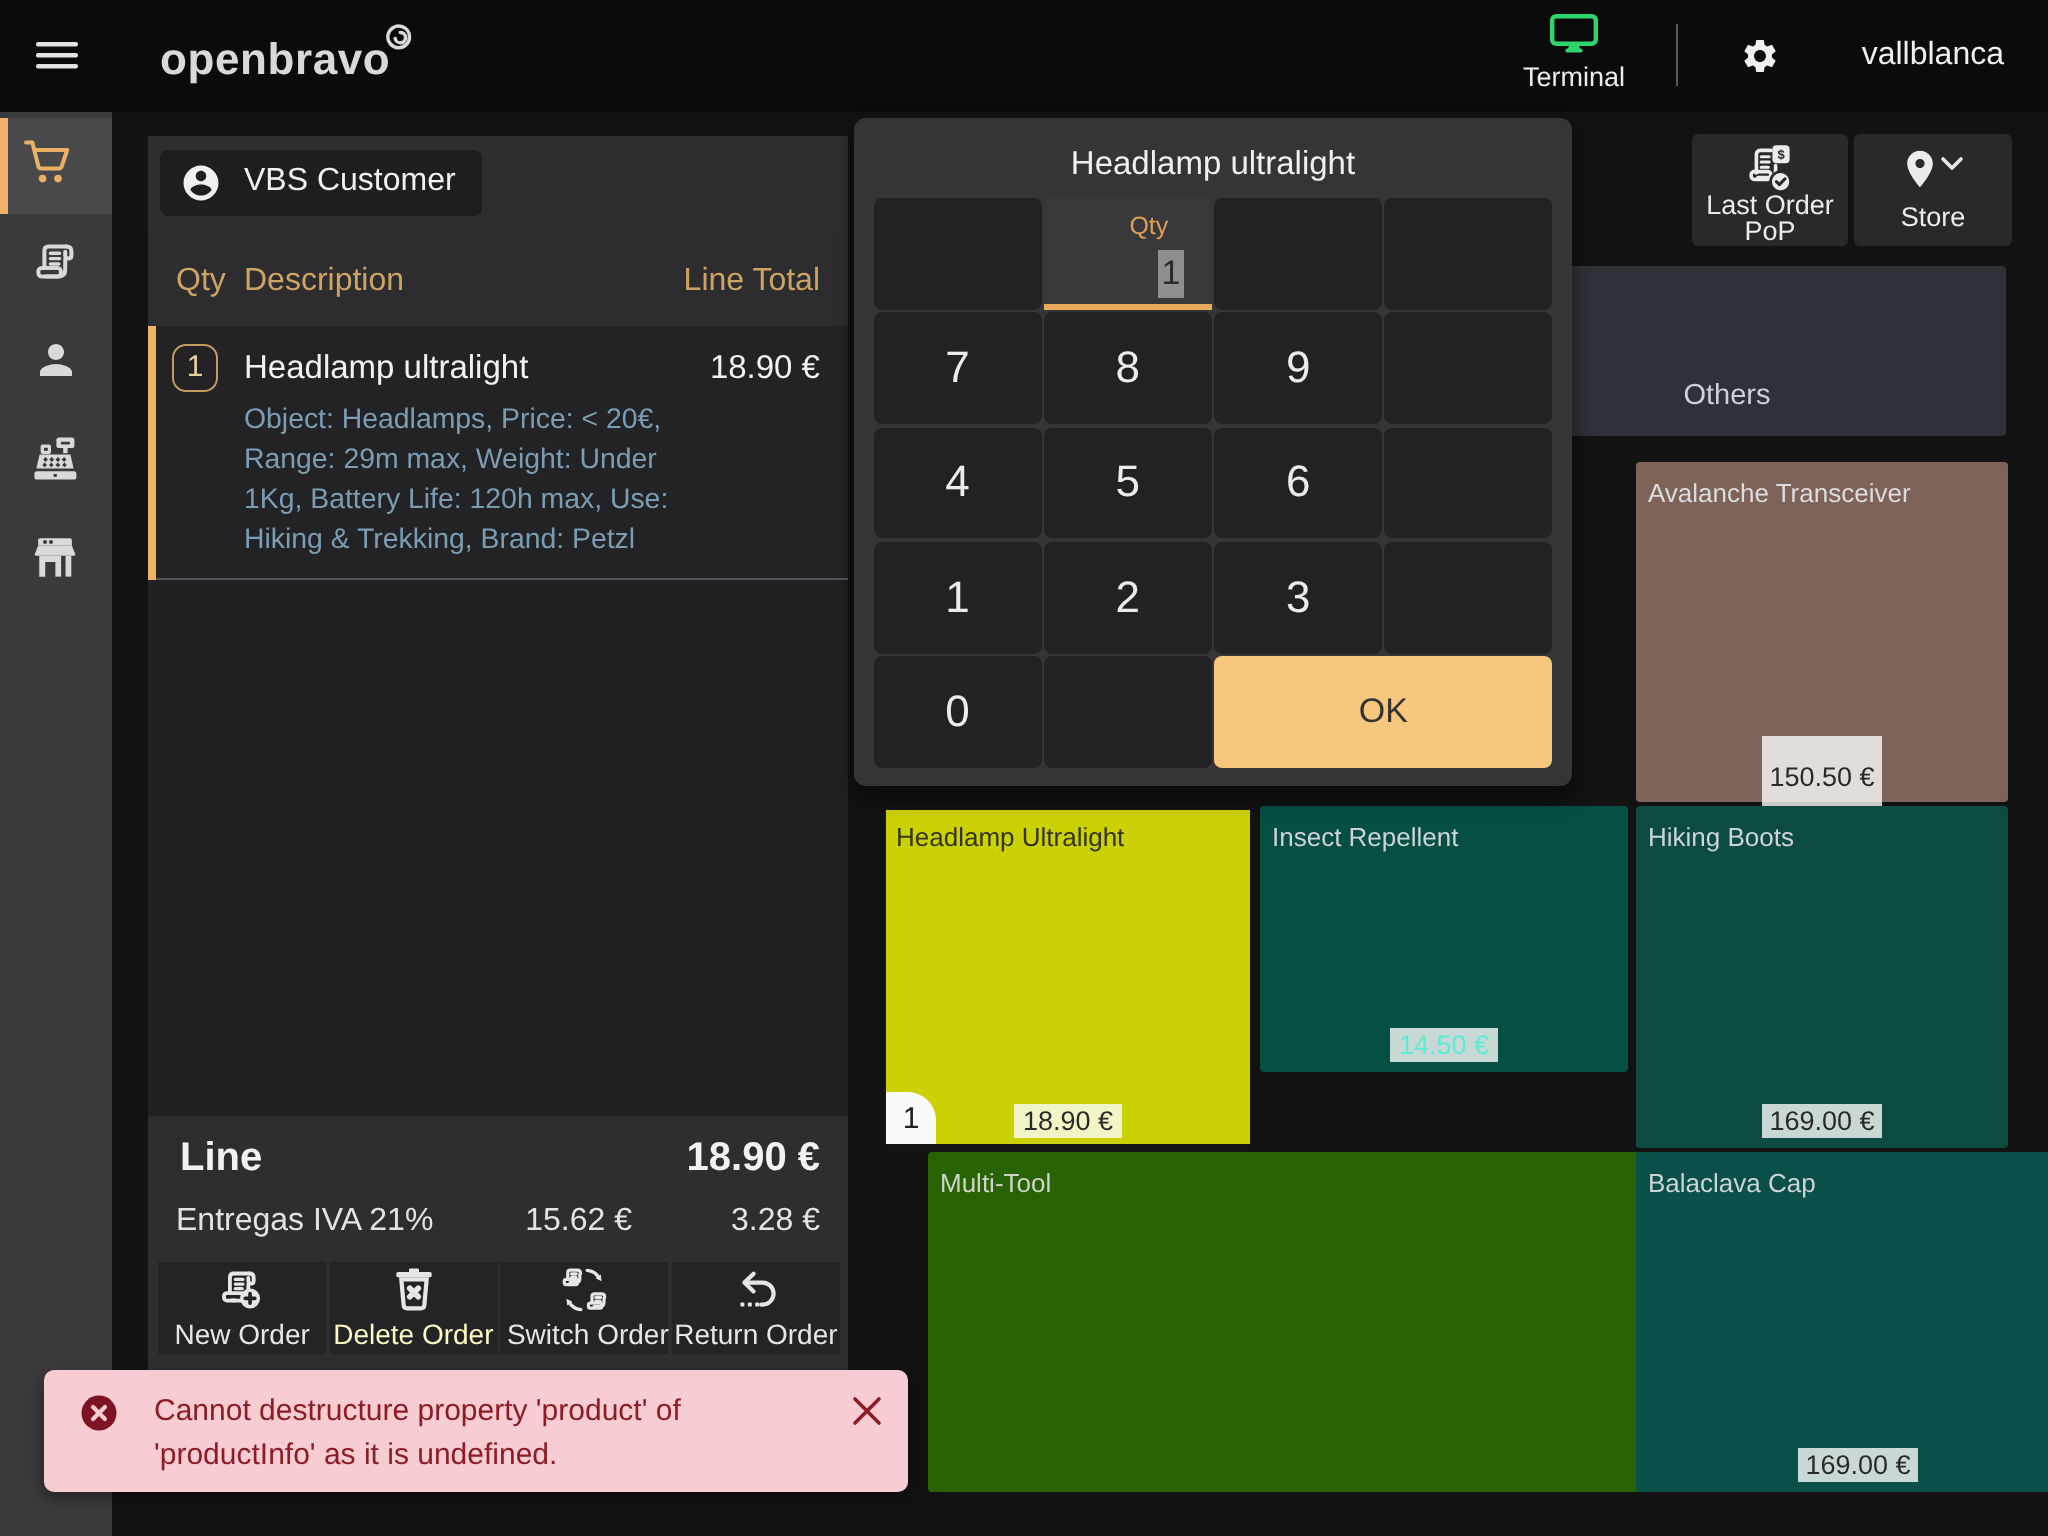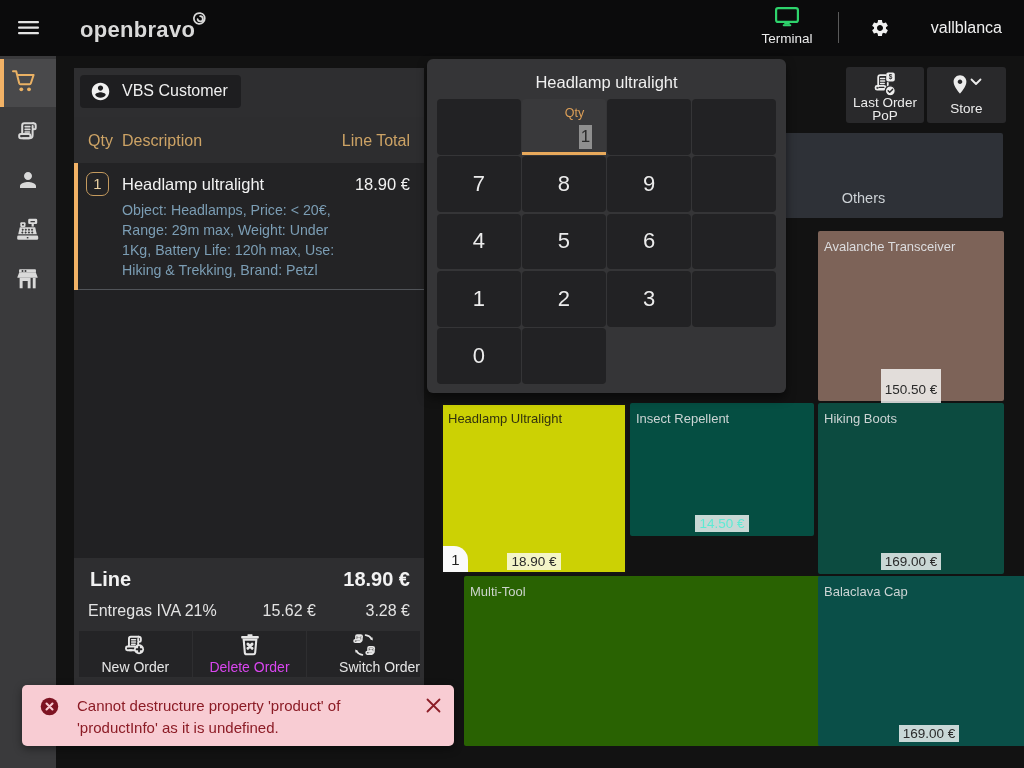--- a/index.html
+++ b/index.html
@@ -172,21 +172,21 @@
     </svg>
     <div class="abs" style="left:0;right:0;top:28px;text-align:center;color:#e6e6e6;font-size:14px;">New Order</div>
   </div>
   <div style="flex:1;background:#242426;position:relative;">
     <svg class="abs" style="left:50%;top:2px;transform:translateX(-50%);" width="23" height="24" viewBox="0 0 24 24">
       <rect x="9.4" y="0.8" width="5.2" height="2.8" rx="0.6" fill="#e6e6e6"></rect>
       <rect x="2.8" y="2.6" width="18.4" height="2.7" rx="0.8" fill="#e6e6e6"></rect>
       <path d="M5.4 6.4 H18.6 L17.4 19.9 Q17.25 21.6 15.5 21.6 H8.5 Q6.75 21.6 6.6 19.9 Z" fill="none" stroke="#e6e6e6" stroke-width="2.2"></path>
       <path d="M9.8 11.1 L14.2 15.5 M14.2 11.1 L9.8 15.5" stroke="#e6e6e6" stroke-width="3" stroke-linecap="round"></path>
     </svg>
-    <div class="abs" style="left:0;right:0;top:28px;text-align:center;color:#d946ef;font-size:14px;">Delete Order</div>
+    <div class="abs" style="left:0;right:0;top:28px;text-align:center;color:#fef9c3;font-size:14px;">Delete Order</div>
   </div>
   <div style="flex:1;background:#242426;position:relative;">
     <svg class="abs" style="left:50%;top:2px;transform:translateX(-50%);" width="24" height="24" viewBox="0 0 24 24">
       <g stroke="#e6e6e6" stroke-width="1.6" fill="none" stroke-linecap="round" stroke-linejoin="round">
         <path d="M3.9 6.6 V3.3 Q3.9 2.1 5.1 2.1 H8.6 Q10.2 2.1 10.2 3.5 V4"></path>
         <path d="M9.9 4.3 V6.4 Q9.9 8.3 8 8.3 H5"></path>
         <rect x="2.1" y="6.7" width="6.7" height="2.6" rx="1"></rect>
         <path d="M5.8 3.9 h2.4 M5.8 5.7 h2.2"></path>
       </g>
       <g stroke="#e6e6e6" stroke-width="1.6" fill="none" stroke-linecap="round" stroke-linejoin="round" transform="translate(12.1,11.8)">
@@ -194,20 +194,34 @@
         <path d="M9.9 4.3 V6.4 Q9.9 8.3 8 8.3 H5"></path>
         <rect x="2.1" y="6.7" width="6.7" height="2.6" rx="1"></rect>
         <path d="M5.8 3.9 h2.4 M5.8 5.7 h2.2"></path>
       </g>
       <path d="M13.6 2.2 Q17.6 2.6 19.5 5.9" stroke="#e6e6e6" stroke-width="1.7" fill="none" stroke-linecap="round"></path>
       <path d="M20.8 7.6 L17.8 6.1 L20.4 4.3 Z" fill="#e6e6e6"></path>
       <path d="M10.4 21.8 Q6.4 21.4 4.5 18.1" stroke="#e6e6e6" stroke-width="1.7" fill="none" stroke-linecap="round"></path>
       <path d="M3.2 16.4 L6.2 17.9 L3.6 19.7 Z" fill="#e6e6e6"></path>
     </svg>
     <div class="abs" style="left:0;right:0;top:28px;text-align:right;color:#e6e6e6;font-size:14px;">Switch Order</div>
+  </div>
+  <div style="flex:1;background:#242426;position:relative;">
+    <svg class="abs" style="left:50%;top:2px;transform:translateX(-50%);" width="24" height="24" viewBox="0 0 24 24">
+      <g stroke="#e6e6e6" stroke-width="2.1" fill="none" stroke-linecap="round" stroke-linejoin="round">
+        <path d="M6.4 8.3 H15.3 A5.5 5.5 0 0 1 15.3 19.3 H14.6"></path>
+        <path d="M10.8 3.9 L6.2 8.3 L10.8 12.7"></path>
+      </g>
+      <g fill="#e6e6e6">
+        <rect x="4.2" y="18.3" width="2" height="2" rx="0.4"></rect>
+        <rect x="7.9" y="18.3" width="2" height="2" rx="0.4"></rect>
+        <rect x="11.6" y="18.3" width="2" height="2" rx="0.4"></rect>
+      </g>
+    </svg>
+    <div class="abs" style="left:0;right:0;top:28px;text-align:center;color:#e6e6e6;font-size:14px;">Return Order</div>
   </div>
 </div>
 
 <div class="abs" style="left:724px;top:133px;width:279px;height:85px;background:#2e3137;border-radius:2px;">
   <div class="abs" style="left:0;right:0;top:57px;text-align:center;color:#ccd1d5;font-size:14.5px;">Others</div>
 </div>
 
 <div class="abs" style="left:818px;top:231px;width:186px;height:170px;background:#7d6358;border-radius:2px;">
   <div class="abs" style="left:6px;top:8px;color:#dcdcde;font-size:13px;">Avalanche Transceiver</div>
   <div class="abs" style="left:0;right:0;bottom:3px;text-align:center;"><span style="background:rgba(255,255,255,0.78);color:#2a2a2a;font-size:13.5px;padding:13px 4px;">150.50 €</span></div>
@@ -255,20 +269,21 @@
     <div class="key">4</div>
       <div class="key">5</div>
       <div class="key">6</div>
       <div style="background:#222224;border-radius:4px;"></div>
     <div class="key">1</div>
       <div class="key">2</div>
       <div class="key">3</div>
       <div style="background:#222224;border-radius:4px;"></div>
     <div class="key">0</div>
       <div style="background:#222224;border-radius:4px;"></div>
+    <div style="background:#f7c77d;border-radius:4px;grid-column:span 2;display:flex;align-items:center;justify-content:center;color:#333;font-size:17px;">OK</div>
   </div>
 </div>
 
 <div class="abs" style="left:22px;top:685px;width:432px;height:61px;background:#f8ccd3;border-radius:5px;box-shadow:0 3px 8px rgba(0,0,0,0.4);">
   <svg class="abs" style="left:17px;top:11px;" width="21" height="21" viewBox="0 0 24 24">
     <circle cx="12" cy="12" r="10" fill="#7d1322"></circle>
     <path d="M8.6 8.6 L15.4 15.4 M15.4 8.6 L8.6 15.4" stroke="#f8ccd3" stroke-width="2.4" stroke-linecap="round"></path>
   </svg>
   <div class="abs" style="left:55px;top:10px;color:#8c1c26;font-size:15px;line-height:22px;">Cannot destructure property 'product' of<br>'productInfo' as it is undefined.</div>
   <svg class="abs" style="left:404px;top:13px;" width="15" height="15" viewBox="0 0 15 15">

